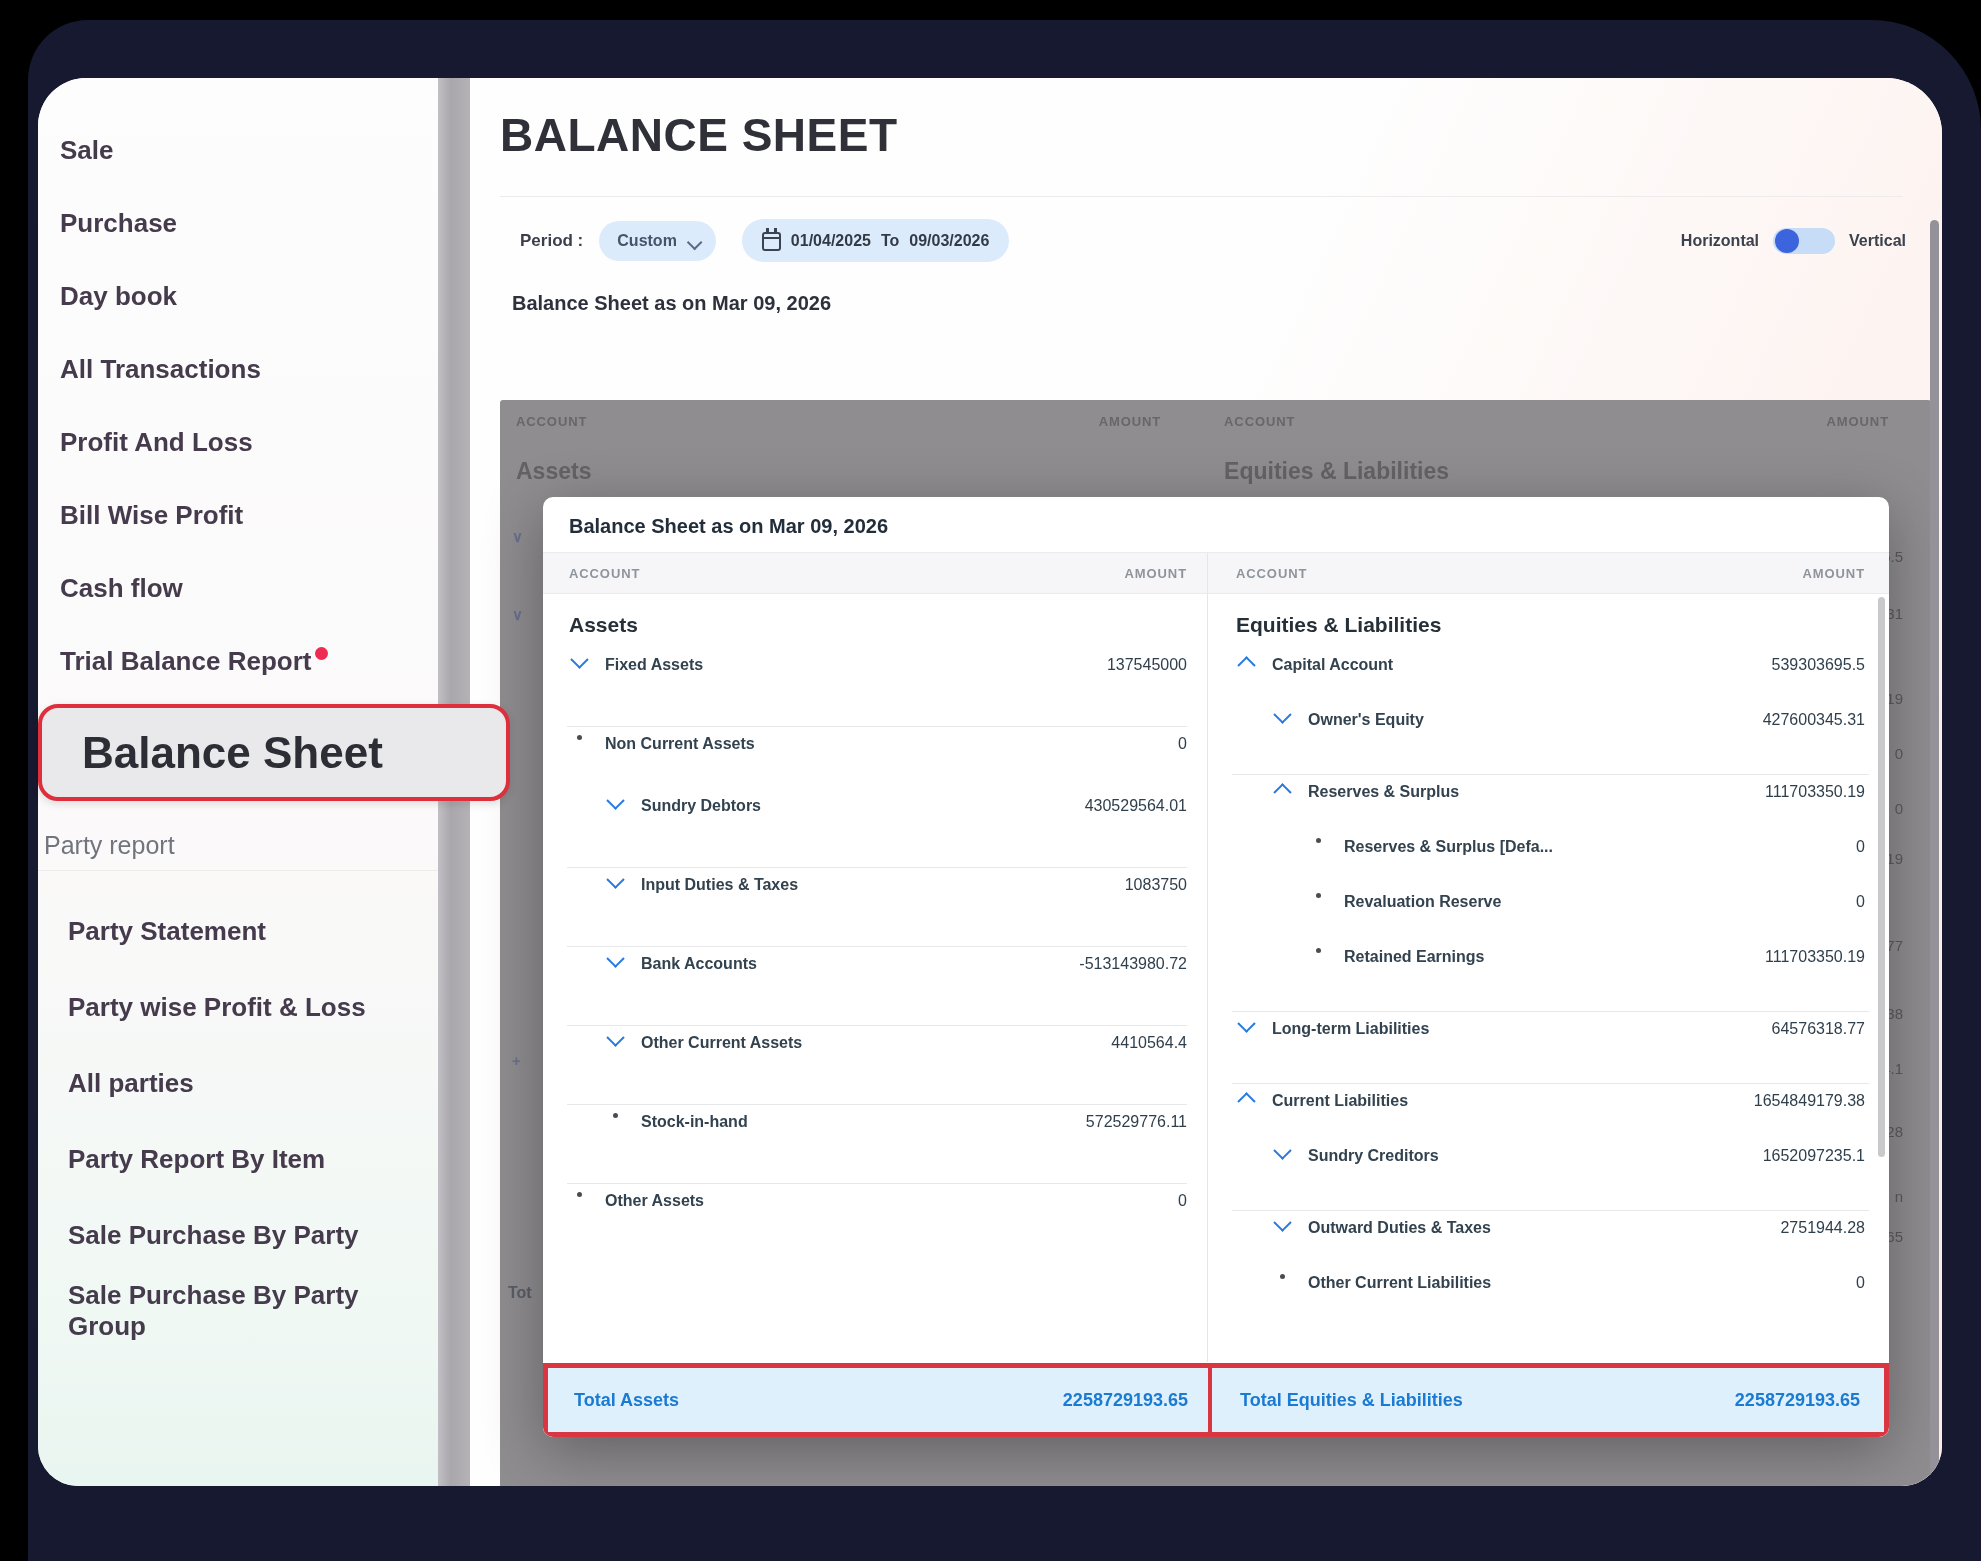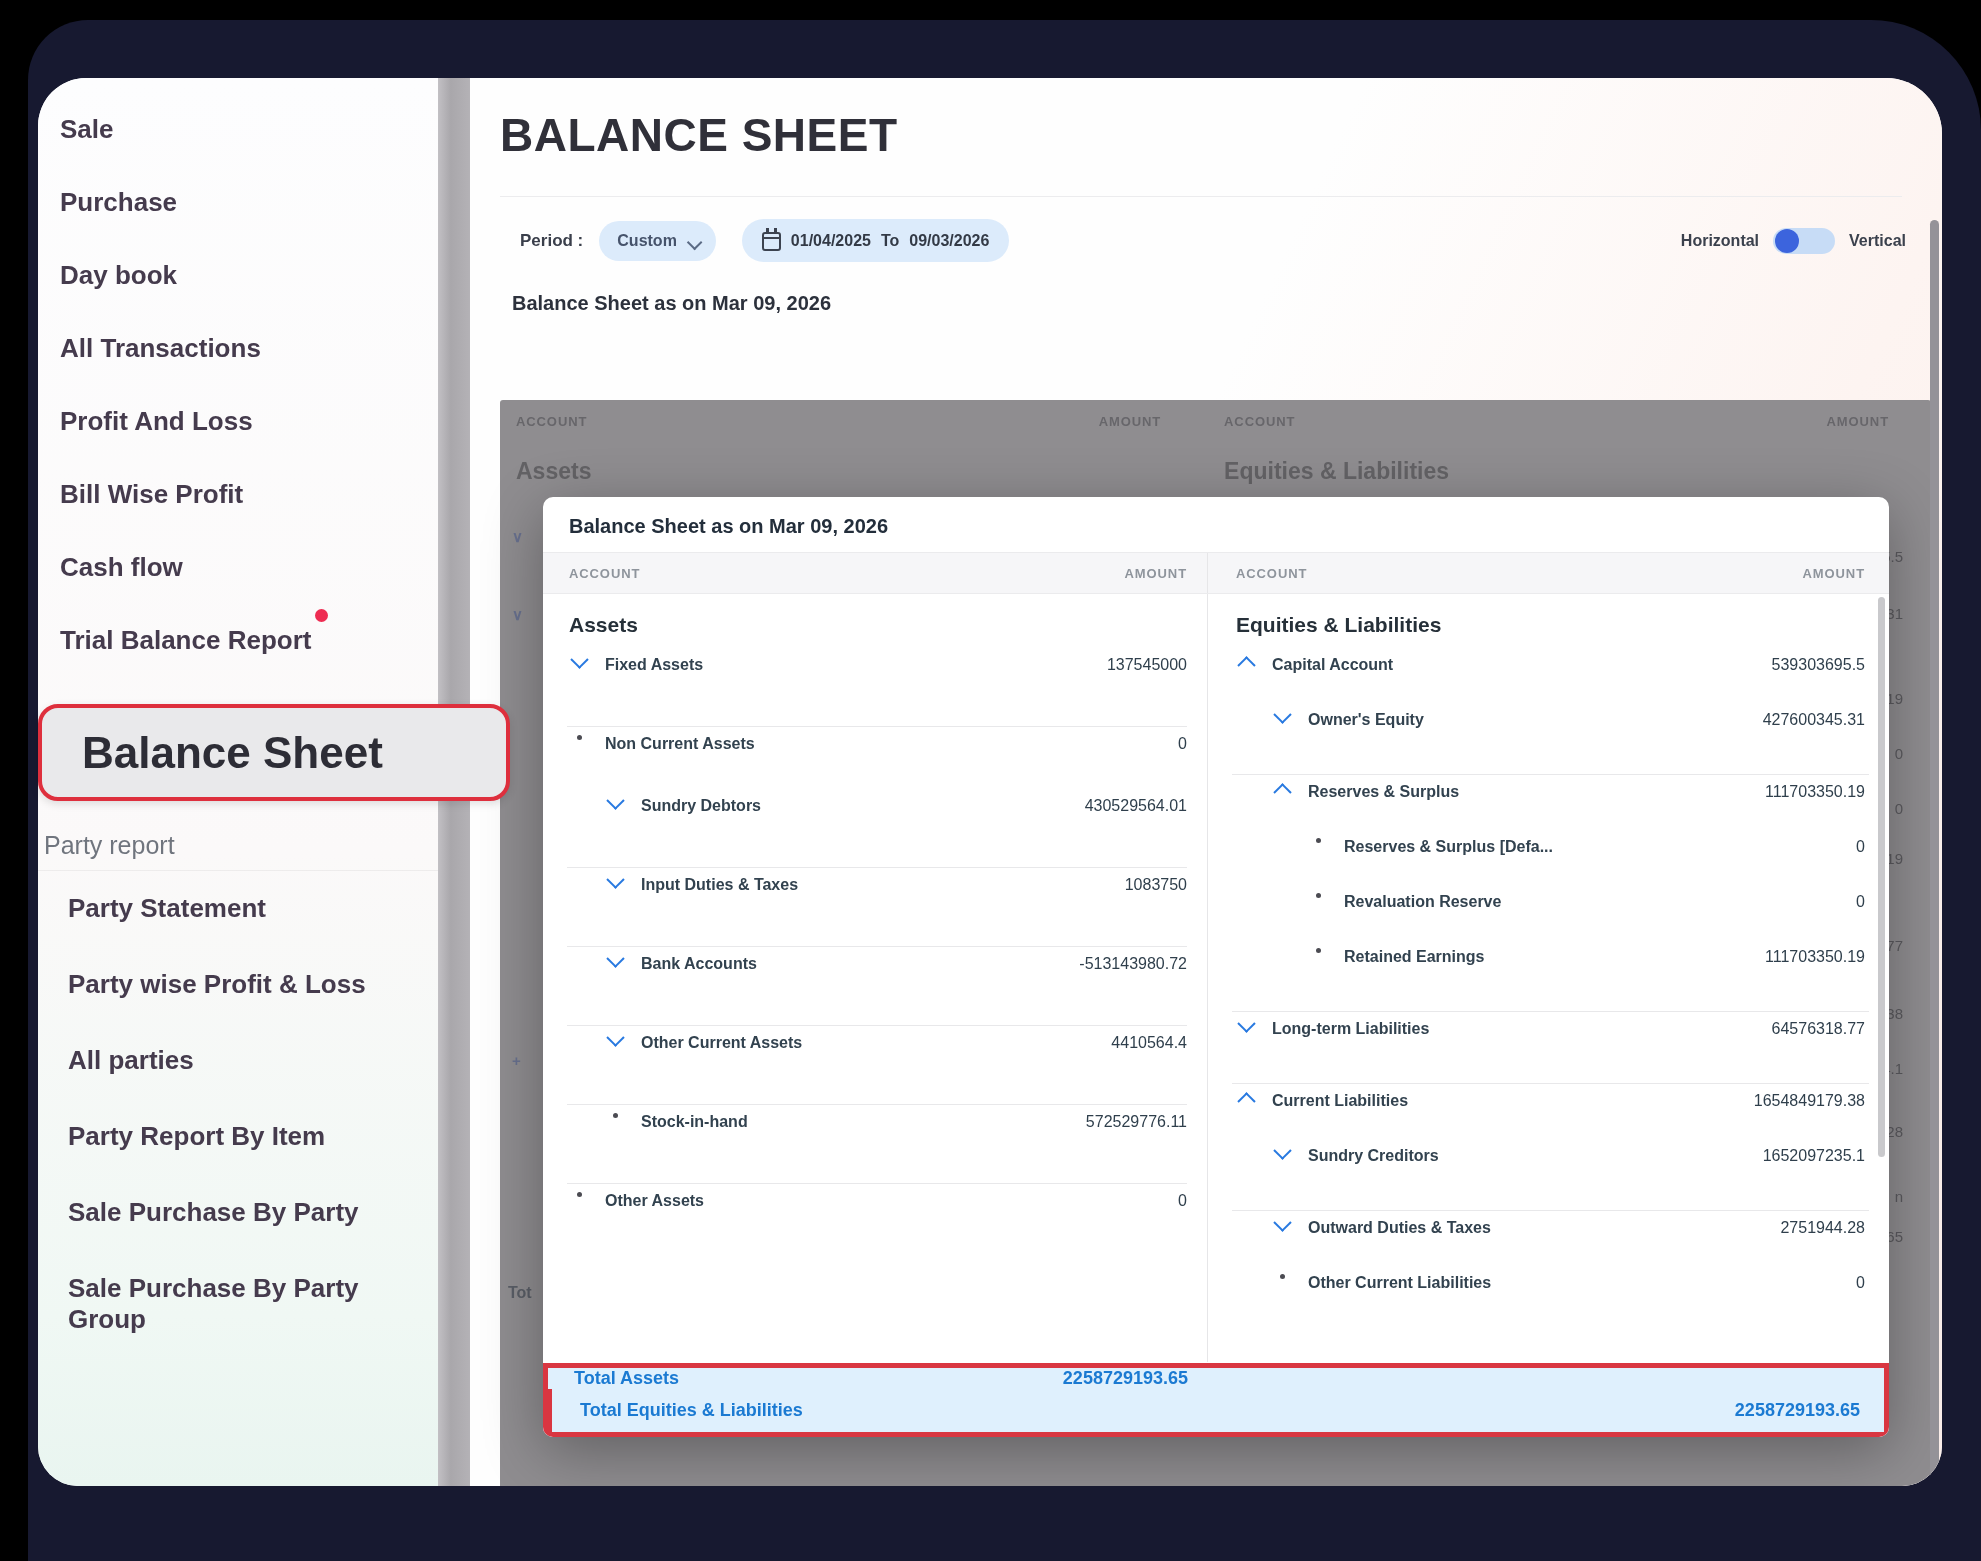--- a/index.html
+++ b/index.html
@@ -9,21 +9,21 @@
   .frame { position:absolute; left:28px; top:20px; right:0; bottom:0;
            background:#171930; border-radius:60px 110px 0 0; }
 
   .window { position:absolute; left:38px; top:78px; width:1904px; height:1408px;
             background:#fff; border-radius:48px 56px 40px 40px; display:flex; overflow:visible; }
 
   
   .sidebar { width:400px; position:relative; z-index:3;
              background:linear-gradient(180deg,#fdfdfe 0%, #fbf9f9 55%, #f0f8f4 88%, #e9f5f0 100%);
              border-radius:48px 0 0 40px; padding-top:36px; }
-  .side-item { height:73px; display:flex; align-items:flex-start; padding-left:22px;
+  .side-item { height:73px; display:flex; align-items:center; padding-left:22px;
                font-size:26px; font-weight:700; color:#453b4d; cursor:pointer; }
   .dot { width:13px; height:13px; border-radius:50%; background:#ee2c52; margin:-16px 0 0 4px; }
   .active-box { position:relative; z-index:6; margin-top:6px; width:472px; height:97px;
                 background:#e9e9eb; border:4px solid #de2f3d; border-radius:20px;
                 display:flex; align-items:center; padding-left:40px; cursor:pointer;
                 box-shadow:0 3px 8px rgba(0,0,0,.12); }
   .active-box span { font-size:44px; font-weight:700; color:#2d2d36; }
   .section-label { margin-top:20px; height:50px; display:flex; align-items:center;
                    padding-left:6px; font-size:25px; color:#70757e;
                    border-bottom:1px solid rgba(0,0,0,.05); }
@@ -106,21 +106,21 @@
   .bs-col.r .ind2 .icon-slot { margin-left:100px; }
   .bullet { width:5px; height:5px; border-radius:50%; background:#4b4b52; }
   .chev { width:13px; height:13px; border-right:2.5px solid #2879e0; border-bottom:2.5px solid #2879e0; }
   .chev.down { transform:rotate(45deg) translate(-2px,-2px); }
   .chev.up { transform:rotate(225deg) translate(-2px,-2px); }
   .row-label { margin-left:16px; font-size:16px; font-weight:600; color:#32424f; white-space:nowrap; }
   .row-amount { margin-left:auto; font-size:16px; font-weight:500; color:#2f3f4c; }
   .bs-divider { height:1px; background:#e8e8ea; margin:8px 20px 8px 24px; }
 
   .totals { position:absolute; left:0; right:0; top:866px; height:74px; display:flex;
-            background:#dff0fd; border:5px solid #d93641;flex-direction:column; }
+            background:#dff0fd; border:5px solid #d93641; }
   .total-cell { display:flex; align-items:center; }
   .total-cell.l { width:660px; padding:0 20px 0 26px; }
   .total-cell.r { flex:1; padding:0 24px 0 28px; border-left:4px solid #d93641; }
   .total-label { font-size:18px; font-weight:700; color:#1b7ad2; }
   .total-amount { margin-left:auto; font-size:18px; font-weight:700; color:#1b7ad2; }
 
   .modal-scroll { position:absolute; right:4px; top:100px; width:7px; height:560px;
                   background:#c9c9cc; border-radius:4px; }
   .main-scroll { position:absolute; right:3px; top:142px; bottom:6px; width:9px;
                  background:#949298; border-radius:5px; }

